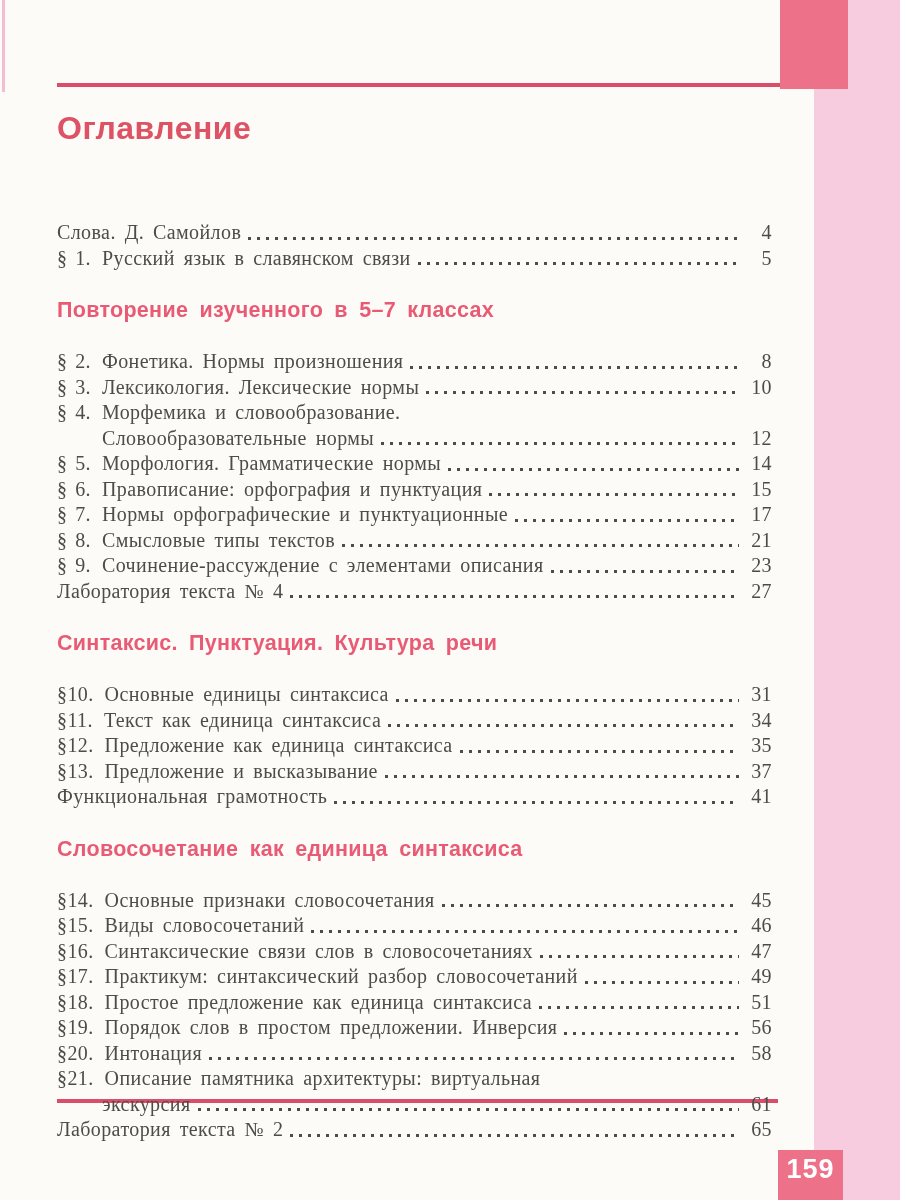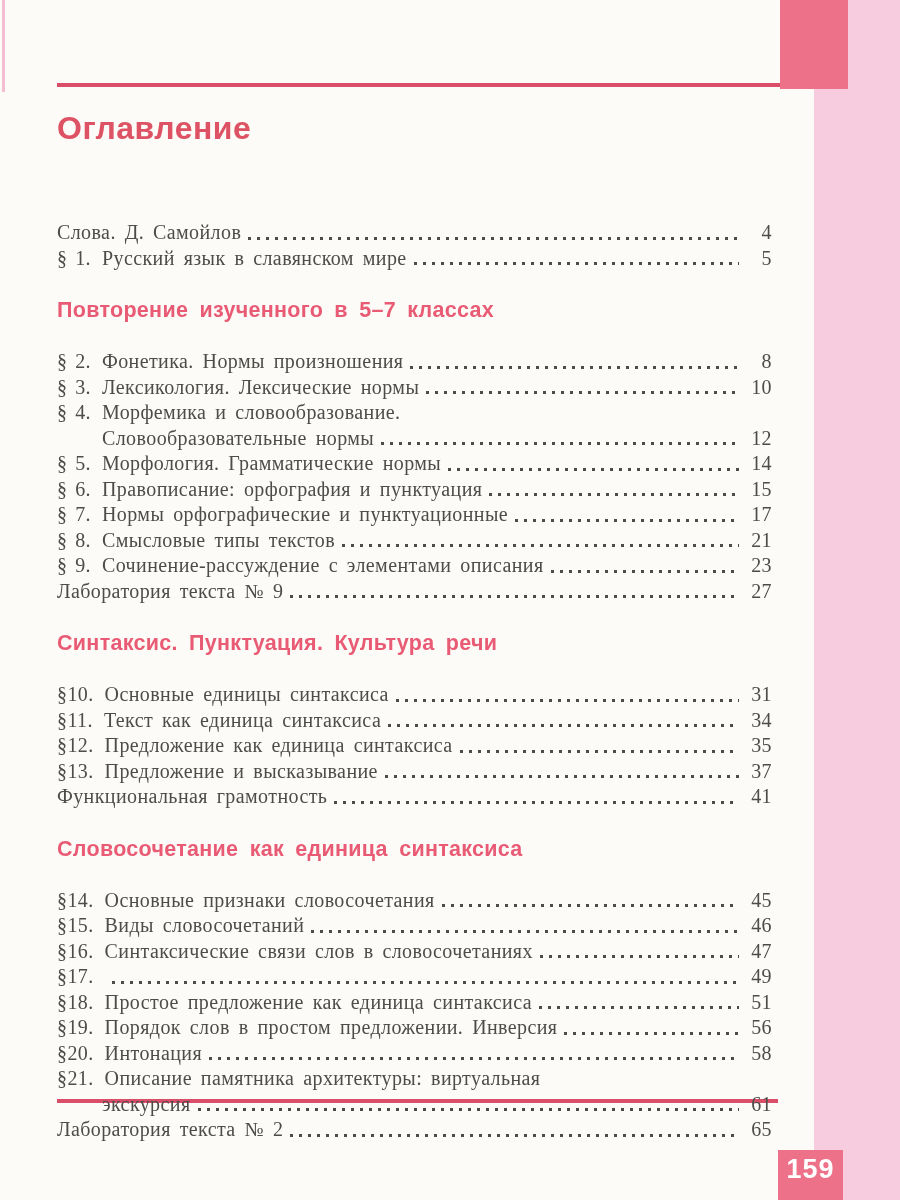--- a/index.html
+++ b/index.html
@@ -69,21 +69,21 @@
         <div class="row">
           <span class="txt">Слова. Д. Самойлов</span>
           <div class="leader"></div>
           <span class="pg">4</span>
         </div>
         <div class="row">
           <span class="lbl">
             <span class="sign">§</span>
             <span class="lnum">1.</span>
           </span>
-          <span class="txt">Русский язык в славянском мире</span>
+          <span class="txt">Русский язык в славянском связи</span>
           <div class="leader"></div>
           <span class="pg">5</span>
         </div>
         <div class="sec-heading">Повторение изученного в 5–7 классах</div>
         <div class="row">
           <span class="lbl">
             <span class="sign">§</span>
             <span class="lnum">2.</span>
           </span>
           <span class="txt">Фонетика. Нормы произношения</span>
@@ -151,21 +151,21 @@
         <div class="row">
           <span class="lbl">
             <span class="sign">§</span>
             <span class="lnum">9.</span>
           </span>
           <span class="txt">Сочинение-рассуждение с элементами описания</span>
           <div class="leader"></div>
           <span class="pg">23</span>
         </div>
         <div class="row">
-          <span class="txt">Лаборатория текста № 9</span>
+          <span class="txt">Лаборатория текста № 4</span>
           <div class="leader"></div>
           <span class="pg">27</span>
         </div>
         <div class="sec-heading">Синтаксис. Пунктуация. Культура речи</div>
         <div class="row">
           <span class="lbl">
             <span class="sign">§</span>
             <span class="lnum">10.</span>
           </span>
           <span class="txt">Основные единицы синтаксиса</span>
@@ -230,20 +230,21 @@
           </span>
           <span class="txt">Синтаксические связи слов в словосочетаниях</span>
           <div class="leader"></div>
           <span class="pg">47</span>
         </div>
         <div class="row">
           <span class="lbl">
             <span class="sign">§</span>
             <span class="lnum">17.</span>
           </span>
+          <span class="txt">Практикум: синтаксический разбор словосочетаний</span>
           <div class="leader"></div>
           <span class="pg">49</span>
         </div>
         <div class="row">
           <span class="lbl">
             <span class="sign">§</span>
             <span class="lnum">18.</span>
           </span>
           <span class="txt">Простое предложение как единица синтаксиса</span>
           <div class="leader"></div>

